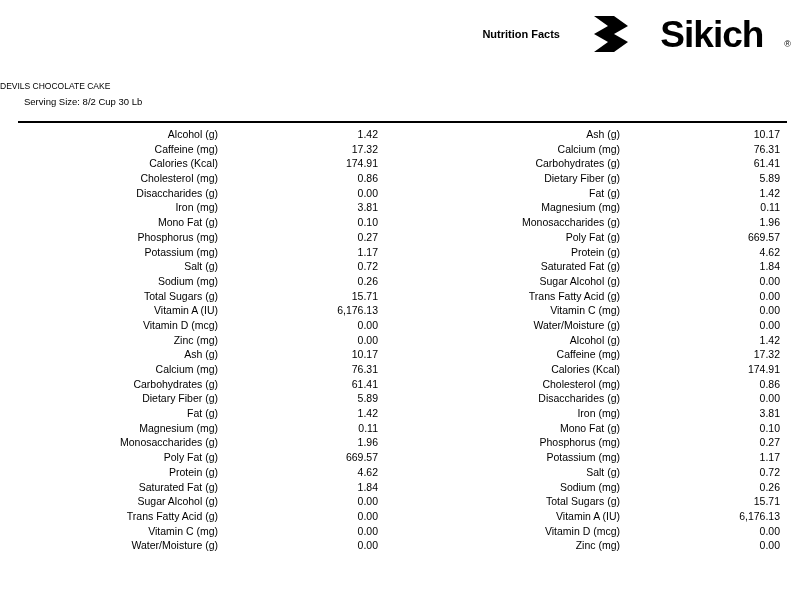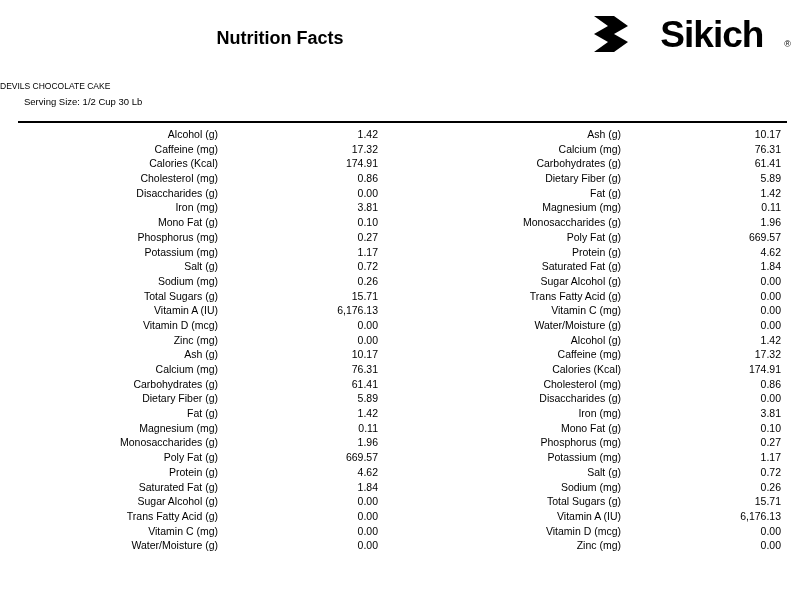--- a/index.html
+++ b/index.html
@@ -24,22 +24,22 @@
   
   .header {
     position: relative;
     height: 100px;
   }
   .title {
     position: absolute;
     top: 28px;
     left: 0;
     width: 560px;
-    text-align: center;
-    font-size: 18px;
+    text-align: right;
+    font-size: 11px;
     font-weight: bold;
   }
   .item-code {
     position: absolute;
     top: 59px;
     left: 0;
     width: 560px;
     text-align: center;
     font-size: 11px;
   }
@@ -97,21 +97,20 @@
     background: #000000;
   }
 
   
   .columns {
     position: absolute;
     top: 128px;
     left: 0;
     width: 805px;
     display: flex;
-    justify-content: space-between;
   }
   .col {
     width: 402px;
     flex: none;
   }
   .nrow {
     display: flex;
     height: 14.7px;
     align-items: flex-start;
     font-size: 10.5px;
@@ -141,21 +140,21 @@
     <div class="logo">
       <span class="logo-mark">
         <svg viewBox="0 0 42 40" width="42" height="40" aria-hidden="true">
           <polygon points="0,2 20,2 34,12 20,20 34,28 20,38 0,38 14,28 0,20 14,12" fill="#000000"></polygon>
         </svg>
       </span>
       <span class="logo-text">Sikich</span>
       <span class="logo-reg">®</span>
     </div>
 
-    <div class="serving">Serving Size: 1/2 Cup 30 Lb</div>
+    <div class="serving">Serving Size: 8/2 Cup 30 Lb</div>
   </div>
 
   <div class="rule"></div>
 
   <div class="columns">
     <div class="col" id="left-col">
         <div class="nrow">
           <div class="nlabel">Alcohol (g)</div>
           <div class="nvalue">1.42</div>
         </div>

